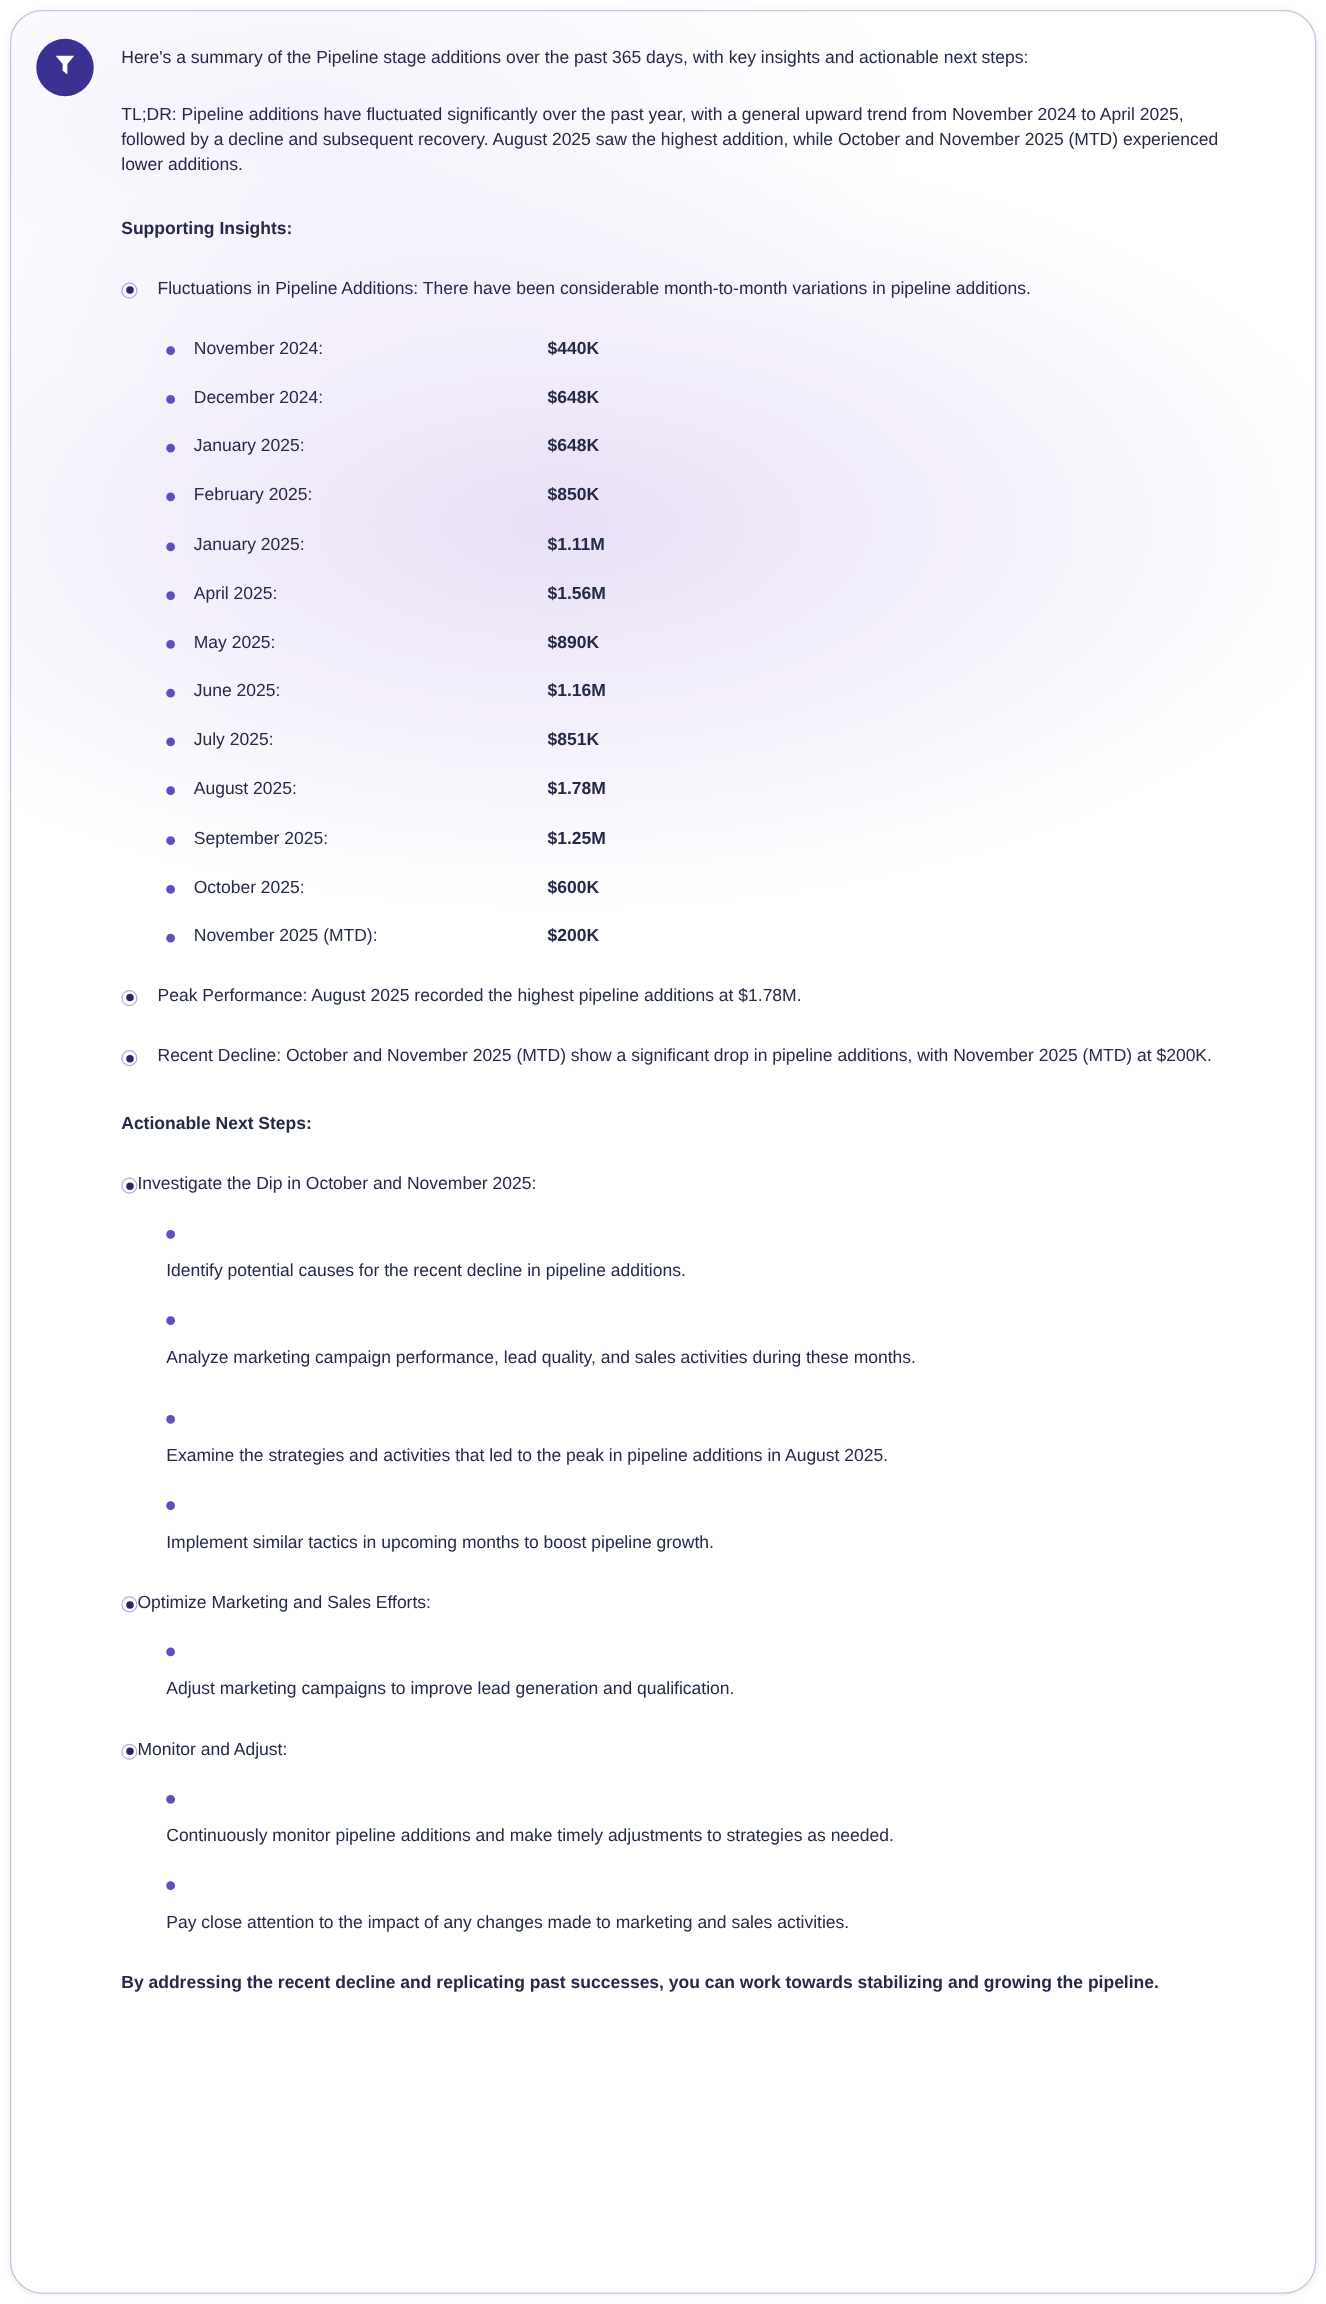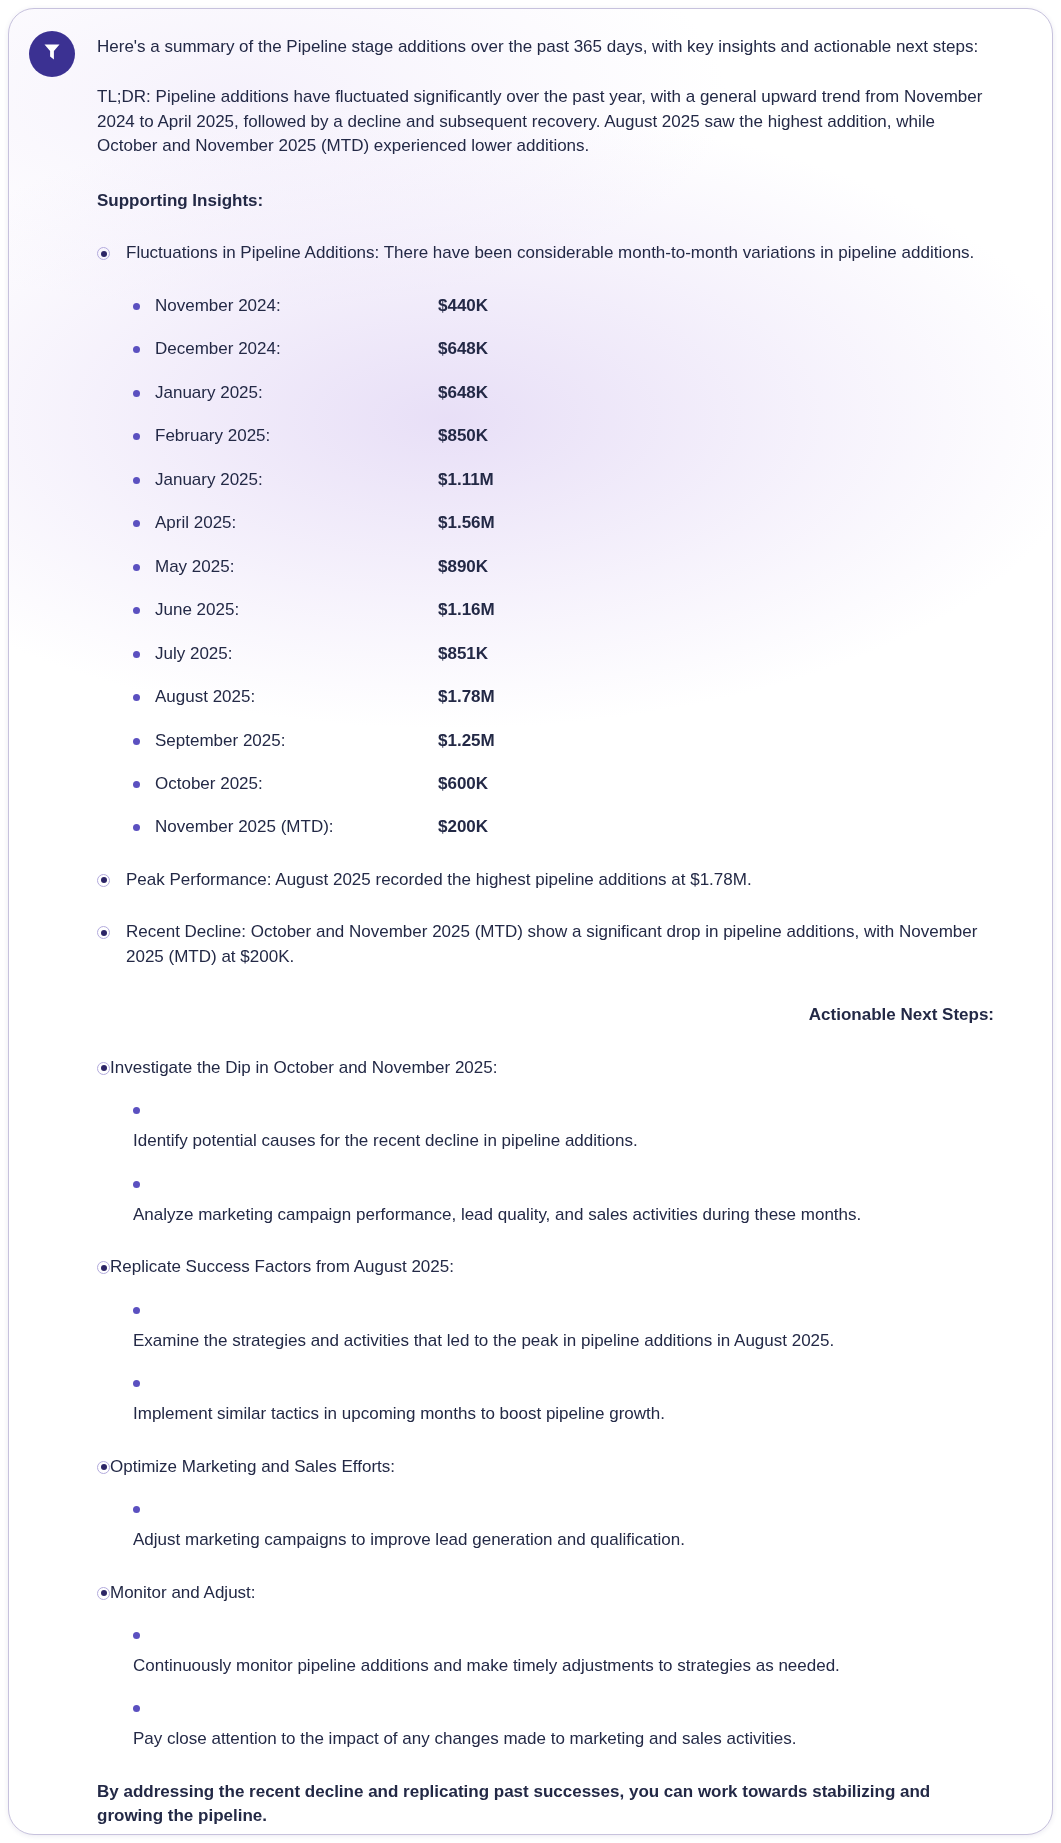--- a/index.html
+++ b/index.html
@@ -21,24 +21,24 @@
     box-shadow: 0 1px 5px rgba(60,50,120,0.10);
     padding: 20px 58px 30px 20px;
     overflow: hidden;
   }
   .row { display: flex; gap: 22px; }
   .avatar {
     flex: 0 0 auto; width: 46px; height: 46px; border-radius: 50%;
     background: #3b3192; display: flex; align-items: center; justify-content: center;
     margin-top: 2px;
   }
-  .content { flex: 1; font-size: 17px; line-height: 1.44; padding-top: 6px; }
+  .content { flex: 1; font-size: 14px; line-height: 1.44; padding-top: 6px; }
   .para { margin: 0 0 26px 0; }
   .heading { font-weight: bold; margin: 30px 0 8px 0; }
-  .heading2 { font-weight: bold; margin: 34px 0 8px 0; text-align: right; }
+  .heading2 { font-weight: bold; margin: 34px 0 8px 0; }
   .insight { display: flex; gap: 16px; margin: 28px 0; }
   .insight .text { flex: 1; }
   .tbullet {
     flex: 0 0 auto; width: 13px; height: 13px; margin-top: 6px;
     border: 1.5px solid #b3abdd; border-radius: 50%; position: relative;
   }
   .tbullet::after {
     content: ""; position: absolute; inset: 2.5px;
     background: #2c2566; border-radius: 50%;
   }
@@ -174,24 +174,20 @@
           <span class="dot"></span>
           <span class="text">Identify potential causes for the recent decline in pipeline additions.</span>
         </div>
         <div class="substep">
           <span class="dot"></span>
           <span class="text">Analyze marketing campaign performance, lead quality, and sales activities during these months.</span>
         </div>
       </div>
 
       <div class="step-group">
-        <div class="step-title">
-          <span class="tbullet"></span>
-          <span class="text">Replicate Success Factors from August 2025:</span>
-        </div>
         <div class="substep">
           <span class="dot"></span>
           <span class="text">Examine the strategies and activities that led to the peak in pipeline additions in August 2025.</span>
         </div>
         <div class="substep">
           <span class="dot"></span>
           <span class="text">Implement similar tactics in upcoming months to boost pipeline growth.</span>
         </div>
       </div>
 

